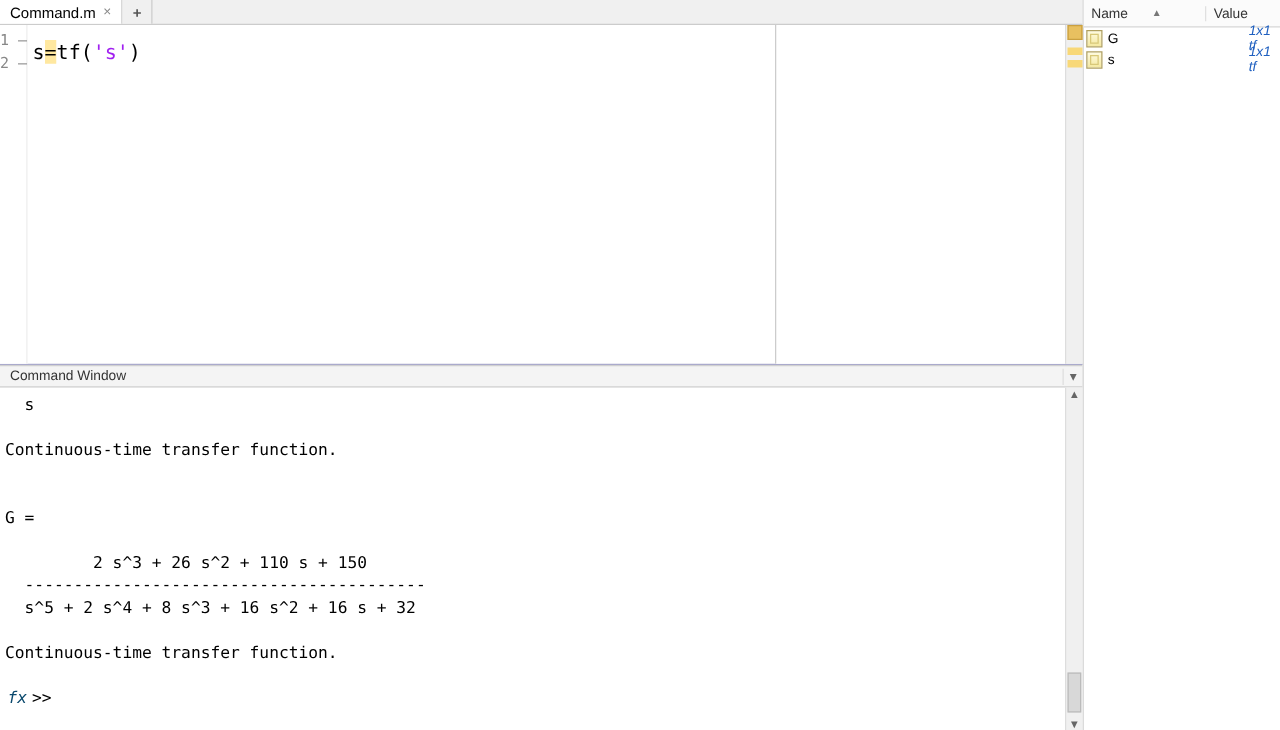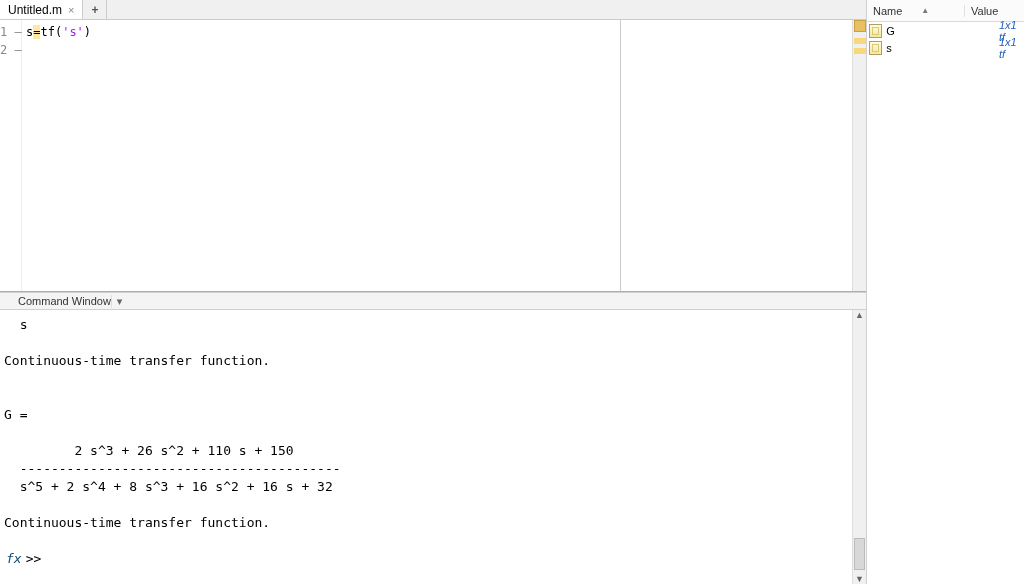--- a/index.html
+++ b/index.html
@@ -67,22 +67,22 @@
       font-size: 12px;
       color: #888;
       text-align: right;
       padding: 3px 2px 0 0;
       line-height: 18px;
     }
     .gutter .ln { white-space: nowrap; }
     .editor {
       flex: 1;
       font-family: Consolas, monospace;
-      font-size: 12px;
-      padding: 3px 4px 0 4px;
+      font-size: 16px;
+      padding: 13px 4px 0 4px;
       line-height: 18px;
       white-space: pre;
       color: #000;
       position: relative;
     }
     .editor .line { position: relative; }
     .hl-eq {
       background: #ffe8a0;
       padding: 0;
     }
@@ -106,24 +106,24 @@
     .editor-scroll .marker {
       position:absolute; right:0; width:12px; height:6px;
       background:#f8d878;
     }
     
     .cmd-title {
       height: 18px;
       background: #f4f4f4;
       border-top: 1px solid #d0d0d0;
       border-bottom: 1px solid #d0d0d0;
-      padding-left: 18px;
+      padding-left: 8px;
       font-size: 11px;
       color: #333;
-      display:flex;align-items:center;justify-content:flex-start;
+      display:flex;align-items:center;justify-content:space-between;
     }
     .cmd-title .dropdown-btn{
       width:16px;text-align:center;color:#666;border-left:1px solid #ddd;
       cursor:pointer;
     }
     .cmd-body-wrap{
       flex:1;display:flex;min-height:0;
     }
     .cmd-body {
       flex:1;
@@ -189,21 +189,21 @@
       width:232px;border-left:1px solid #ccc;background:#fff;
     }
   </style>
 </head>
 <body>
 
 <div class="left-column">
 
   <div class="tab-bar">
     <div class="tab">
-      <span>Untitled.m</span>
+      <span>Command.m</span>
       <span class="close-x">×</span>
     </div>
     <div class="tab plus">
       <span>+</span>
     </div>
   </div>
 
   <div class="editor-wrap">
     <div class="gutter">
       <div class="ln"><span>1</span> –</div>

